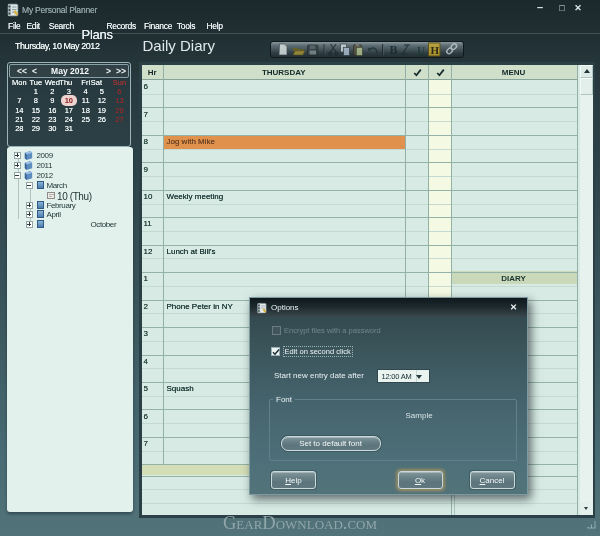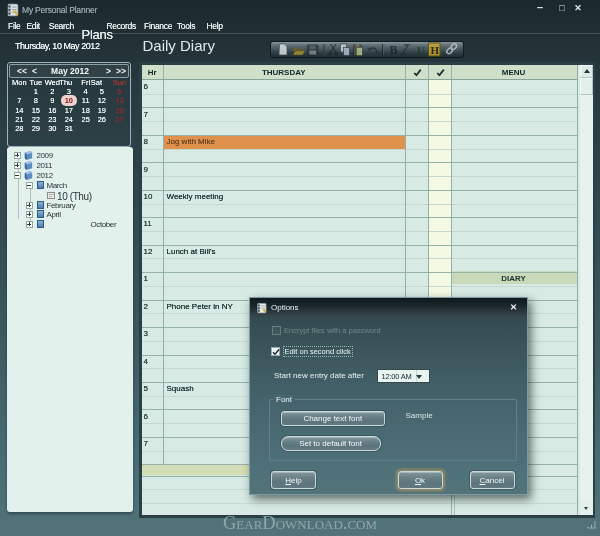--- a/index.html
+++ b/index.html
@@ -304,18 +304,17 @@
       <path d="M1,4.2 L3,6.2 L7,1.5" fill="none" stroke="#16282c" stroke-width="1.4"></path>
     </svg>
  <div class="abs" style="left:32.5px;top:48px;font-size:7.5px;color:#eef4f5;border:1px dotted #9ab4b8;padding:0 1px;">Edit on second click</div>
  <div class="abs" style="left:24px;top:72.5px;font-size:8px;color:#e9f1f2;">Start new entry date after</div>
  <div class="abs" style="left:126.5px;top:71px;width:53px;height:14px;background:#e9f4f0;border:1px solid #33474c;"></div>
  <div class="abs" style="left:165.5px;top:72px;width:12.5px;height:12px;background:#e9f4f0;border-left:1px solid #c4d6d2;"></div>
  <div class="abs" style="left:131.5px;top:74px;font-size:7.5px;letter-spacing:-0.2px;color:#16282c;">12:00 AM</div>
  <div class="abs" style="left:166px;top:76.5px;width:0;height:0;border-left:3.5px solid transparent;border-right:3.5px solid transparent;border-top:4px solid #25393d;"></div>
  <div class="abs" style="left:19px;top:101px;width:247.5px;height:62px;border:1px solid #62808a;border-radius:2px;"></div>
  <div class="abs" style="left:23px;top:97px;font-size:8px;color:#e9f1f2;background:#46646e;padding:0 3px;">Font</div>
- <div class="btn abs" style="left:30.5px;top:112.5px;width:104.5px;height:15px;">Change text font</div>
  <div class="abs" style="left:155.5px;top:113px;font-size:8px;color:#d8e4e6;">Sample</div>
  <div class="btn abs" style="left:30.5px;top:138px;width:100px;height:15px;border-radius:7px;">Set to default font</div>
  <div class="btn abs" style="left:21px;top:173px;width:45px;height:18px;"><u>H</u>elp</div>
  <div class="btn abs" style="left:147.5px;top:173px;width:45px;height:18px;box-shadow:0 0 3px 1.5px rgba(205,160,80,0.55), inset 0 1px 0 rgba(255,255,255,0.3);"><u>O</u>k</div>
  <div class="btn abs" style="left:219.5px;top:173px;width:45px;height:18px;"><u>C</u>ancel</div>
 </div>
 </body></html>

